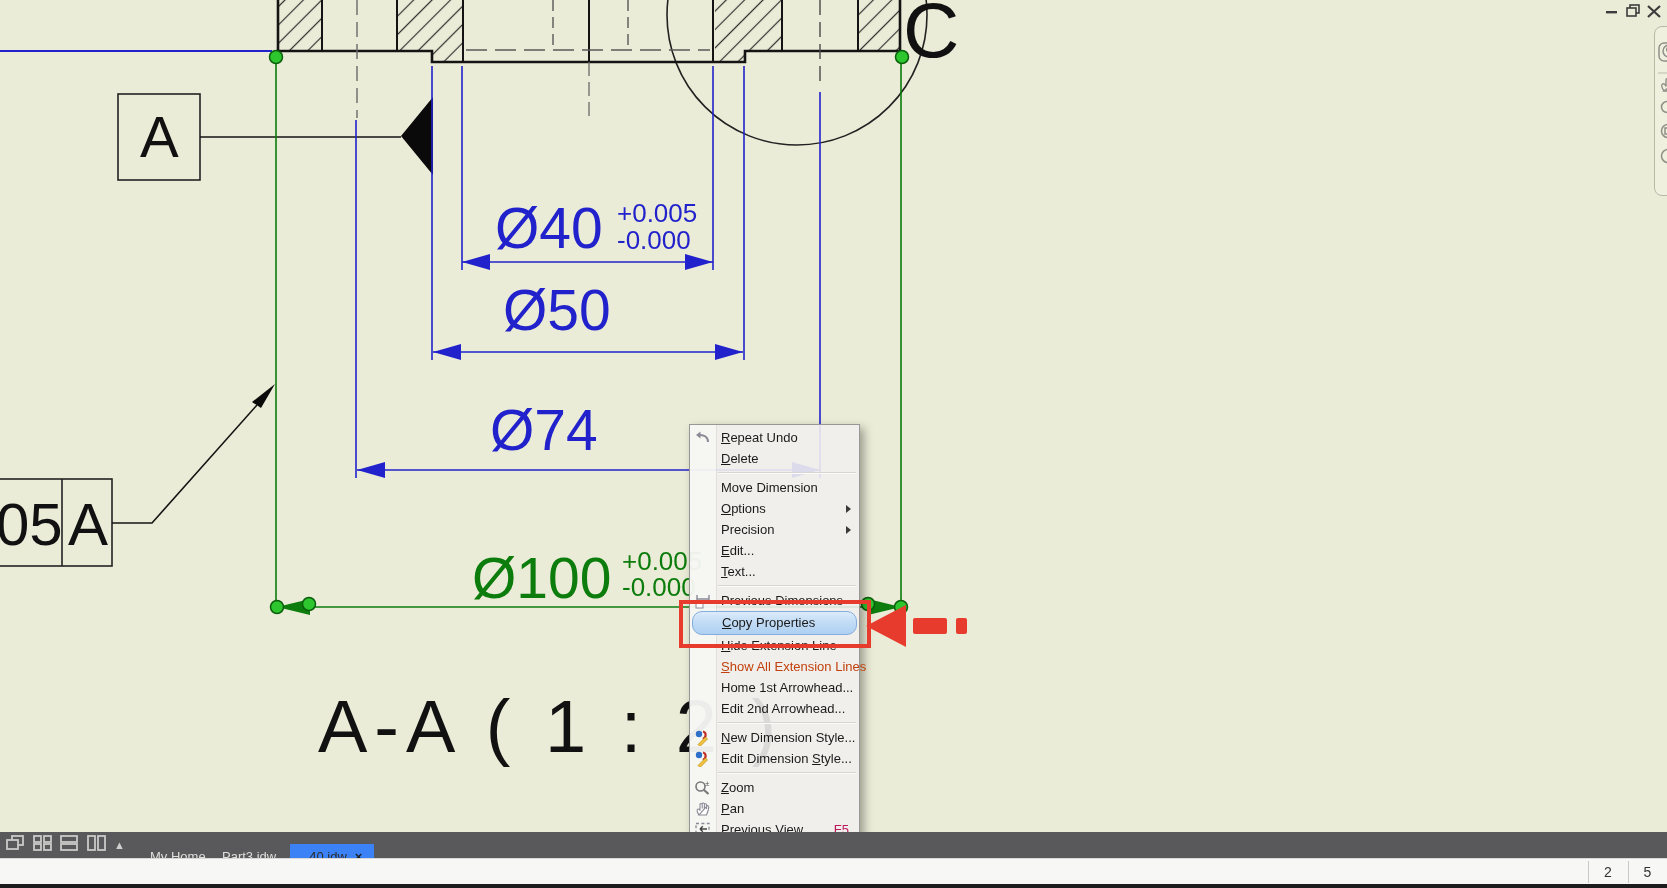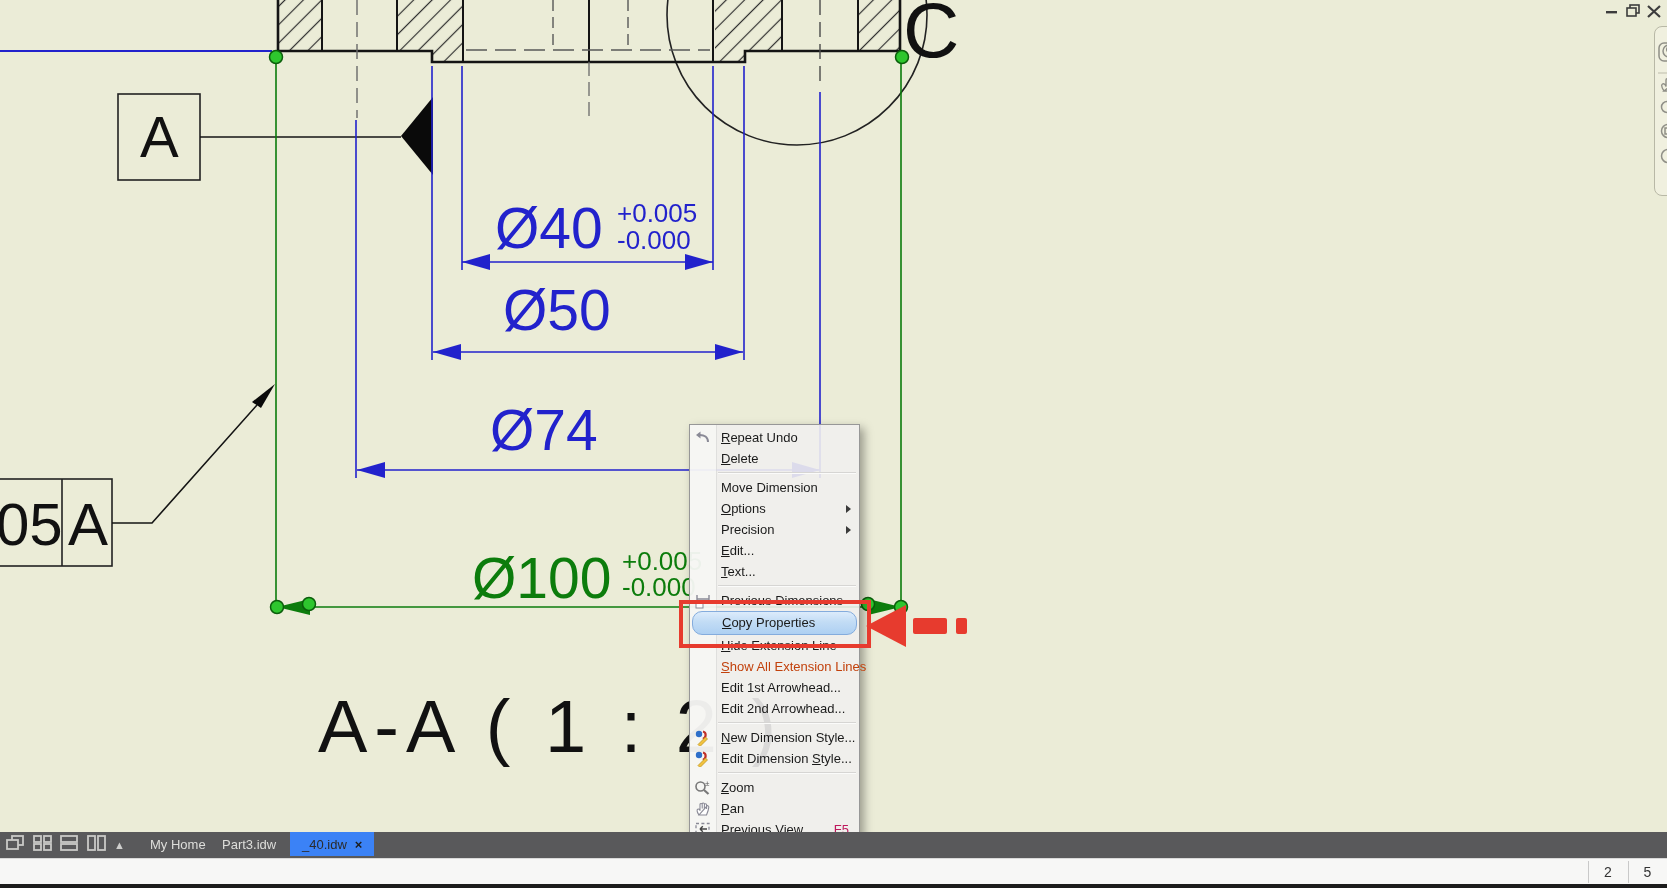--- a/index.html
+++ b/index.html
@@ -34,21 +34,21 @@
 
   
   #navbar{position:absolute;left:1634px;top:26px;width:30px;height:168px;z-index:5;
         background:rgba(243,242,228,.65);border:1px solid #b8b8a6;border-radius:8px;margin-left:20px;}
 
   
   #tabbar{position:absolute;left:0;top:832px;width:1667px;height:26px;background:#59595b;z-index:20;}
   #tabbar .wicons{position:absolute;left:2px;top:0;height:26px;display:flex;align-items:center;}
   #tabbar .wicons span{margin:0 4px;display:inline-block;}
   .tri{color:#cfcfcd;font-size:11px;margin:0 6px;}
-  .tab{position:absolute;top:0;height:24px;line-height:26px;color:#dededb;font-size:13px;padding:0 12px;}
+  .tab{position:absolute;top:12px;height:24px;line-height:26px;color:#dededb;font-size:13px;padding:0 12px;}
   .tab.active{background:#3b82f6;color:#2b2b2b;}
   .tab .x{font-weight:bold;color:#1c1c1c;margin-left:8px;font-size:13px;}
   #statusbar{position:absolute;left:0;top:858px;width:1667px;height:26px;background:#f7f7f6;
         border-top:1px solid #d9d9d9;z-index:20;font-size:14px;color:#333;}
   #statusbar .sep{position:absolute;top:2px;bottom:2px;width:1px;background:#c9c9c9;}
   #statusbar .val{position:absolute;top:0;height:26px;line-height:26px;text-align:center;}
   #bottomline{position:absolute;left:0;top:884px;width:1667px;height:4px;background:#1c1c1c;z-index:21;}
 </style>
 </head>
 <body>
@@ -216,21 +216,21 @@
         <div class="mi"><span><u>E</u>dit...</span></div>
         <div class="mi"><span><u>T</u>ext...</span></div>
         <div class="msep"></div>
         <div class="mi"><span class="ic"><svg width="18" height="17">
               <path d="M3 3v8M15 3v8M3 7h12" stroke="#8a8a96" stroke-width="1.4" fill="none"></path>
               <rect x="2" y="11" width="7" height="5" fill="#fff" stroke="#8a8a96"></rect>
             </svg></span><span>Previous Dimensions</span></div>
         <div class="mi hl"><span><u>C</u>opy Properties</span></div>
         <div class="mi"><span><u>H</u>ide Extension Line</span></div>
         <div class="mi dis"><span><u>S</u>how All Extension Lines</span></div>
-        <div class="mi"><span>Edit 1st Arrowhead...</span></div>
+        <div class="mi"><span>Home 1st Arrowhead...</span></div>
         <div class="mi"><span>Edit 2nd Arrowhead...</span></div>
         <div class="msep"></div>
         <div class="mi"><span class="ic"><svg width="18" height="17">
               <circle cx="5" cy="5" r="3.2" fill="#2e6fc9"></circle>
               <path d="M9 2.5c3.5 1 3.5 5.5 0 7.5" stroke="#c03028" stroke-width="2.2" fill="none"></path>
               <path d="M4 15.5l7.5-7.5 2 2-7.5 7.5z" fill="#f2c23e" stroke="#b9901a" stroke-width="0.7"></path>
             </svg></span><span><u>N</u>ew Dimension Style...</span></div>
         <div class="mi"><span class="ic"><svg width="18" height="17">
               <circle cx="5" cy="5" r="3.2" fill="#2e6fc9"></circle>
               <path d="M9 2.5c3.5 1 3.5 5.5 0 7.5" stroke="#c03028" stroke-width="2.2" fill="none"></path>

